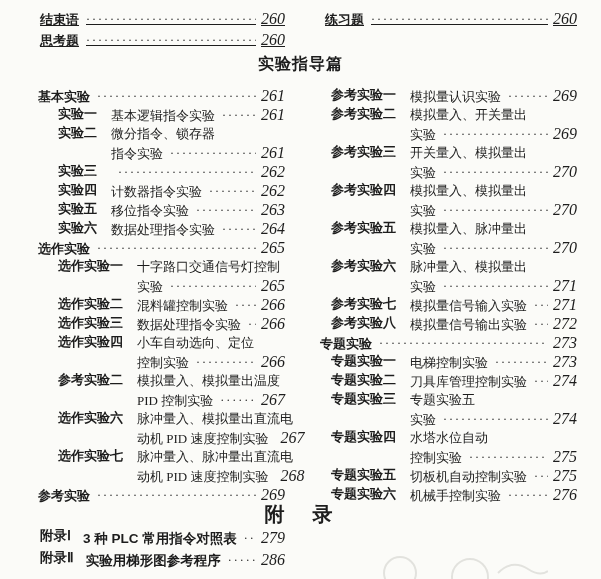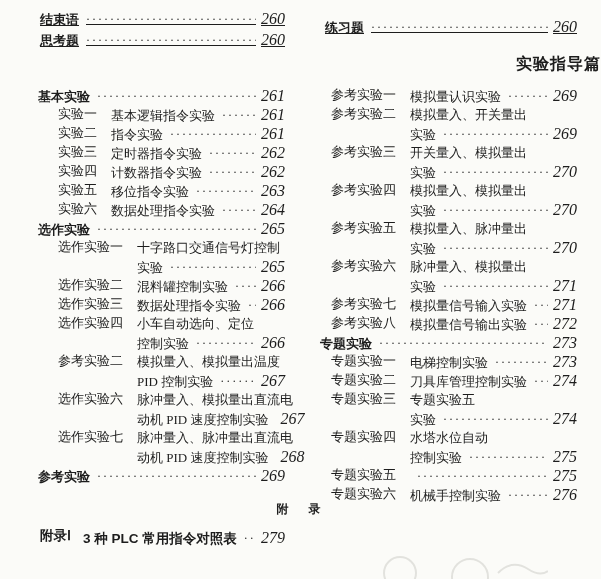--- a/index.html
+++ b/index.html
@@ -7,21 +7,21 @@
     position:relative;
     width:601px;height:579px;
     background:#fbfbf8;
     font-family:"Liberation Serif",serif;
     font-size:13px;color:#1d1d1d;
     overflow:hidden;
     margin:0 auto;
   }
   
   .entry{display:flex;align-items:flex-start;}
-  .entry-label{flex:none;margin-right:14px;white-space:nowrap;}
+  .entry-label{flex:none;margin-right:14px;white-space:nowrap;font-weight:bold;}
   .entry-lines{flex:1;min-width:0;}
   .line{display:flex;align-items:baseline;height:19px;line-height:19px;}
   .line-text{white-space:nowrap;}
   .dots{
     flex:1;overflow:hidden;white-space:nowrap;
     margin:0 5px 0 7px;letter-spacing:2px;font-size:12px;color:#262626;
     position:relative;top:-1px;
   }
   .dots::after{content:"···············································································································";}
   .page-num{
@@ -30,38 +30,38 @@
   }
   
   .section .line-text,
   .top .line-text,
   .appendix .line-text,.appendix .entry-label,
   .appendix-plain .line-text{
     font-family:"Liberation Sans",sans-serif;font-weight:bold;
   }
   
   .top-left{position:absolute;top:8px;left:40px;width:245px;}
-  .top-right{position:absolute;top:16px;left:325px;width:252px;}
+  .top-right{position:absolute;top:8px;left:325px;width:252px;}
   .top-left .line,.top-right .line{height:21px;line-height:21px;text-decoration:underline;}
 
   .main-heading{
-    position:absolute;top:54px;left:0;width:100%;text-align:right;
+    position:absolute;top:54px;left:0;width:100%;text-align:center;
     font-family:Liberation Sans, sans-serif;font-weight:bold;
     font-size:16px;letter-spacing:1px;
   }
   .cols{position:absolute;top:86px;left:38px;display:flex;gap:35px;}
   .col-left{width:247px;}
   .col-right{width:257px;}
   .col-left .item{padding-left:20px;}
   .col-right .item{padding-left:11px;}
 
   .appendix-heading{
     position:absolute;top:501px;left:0;width:100%;text-align:center;
     font-family:"Liberation Sans",sans-serif;font-weight:bold;
-    font-size:12px;letter-spacing:4px;
+    font-size:20px;letter-spacing:4px;
   }
   .app-cols{position:absolute;top:527px;left:40px;display:flex;gap:33px;}
   .app-left{width:245px;}
   .app-right{width:257px;}
   .app-cols .line{height:22px;line-height:22px;}
   .app-cols{font-size:13.5px;flex-direction:column;}
   .appendix .entry-label{margin-right:12px;}
 
   .watermark{position:absolute;left:378px;top:543px;opacity:.55;pointer-events:none;}
 </style>
@@ -122,31 +122,33 @@
               <span class="line-text">基本逻辑指令实验</span>
               <span class="dots"></span>
               <span class="page-num">261</span>
             </div>
           </div>
         </div>
         <div class="entry item">
           <span class="entry-label">实验二</span>
           <div class="entry-lines">
             <div class="line">
+              <span class="line-text">微分指令、锁存器</span>
+            </div>
+            <div class="line">
               <span class="line-text">指令实验</span>
               <span class="dots"></span>
               <span class="page-num">261</span>
             </div>
           </div>
         </div>
         <div class="entry item">
           <span class="entry-label">实验三</span>
           <div class="entry-lines">
             <div class="line">
-              <span class="line-text">定时器指令实验</span>
               <span class="dots"></span>
               <span class="page-num">262</span>
             </div>
           </div>
         </div>
         <div class="entry item">
           <span class="entry-label">实验四</span>
           <div class="entry-lines">
             <div class="line">
               <span class="line-text">计数器指令实验</span>
@@ -427,20 +429,21 @@
               <span class="line-text">控制实验</span>
               <span class="dots"></span>
               <span class="page-num">275</span>
             </div>
           </div>
         </div>
         <div class="entry item">
           <span class="entry-label">专题实验五</span>
           <div class="entry-lines">
             <div class="line">
+              <span class="line-text">切板机自动控制实验</span>
               <span class="dots"></span>
               <span class="page-num">275</span>
             </div>
           </div>
         </div>
         <div class="entry item">
           <span class="entry-label">专题实验六</span>
           <div class="entry-lines">
             <div class="line">
               <span class="line-text">机械手控制实验</span>
@@ -456,20 +459,30 @@
 
   <div class="app-cols">
     <div class="app-left">
         <div class="entry appendix">
           <span class="entry-label">附录Ⅰ</span>
           <div class="entry-lines">
             <div class="line">
               <span class="line-text">3 种 PLC 常用指令对照表</span>
               <span class="dots"></span>
               <span class="page-num">279</span>
+            </div>
+          </div>
+        </div>
+        <div class="entry appendix">
+          <span class="entry-label">附录Ⅱ</span>
+          <div class="entry-lines">
+            <div class="line">
+              <span class="line-text">实验用梯形图参考程序</span>
+              <span class="dots"></span>
+              <span class="page-num">286</span>
             </div>
           </div>
         </div>
       </div>
     <div class="app-right">
         <div class="entry appendix">
           <span class="entry-label">附录Ⅲ</span>
           <div class="entry-lines">
             <div class="line">
               <span class="line-text">继电控制知识</span>

